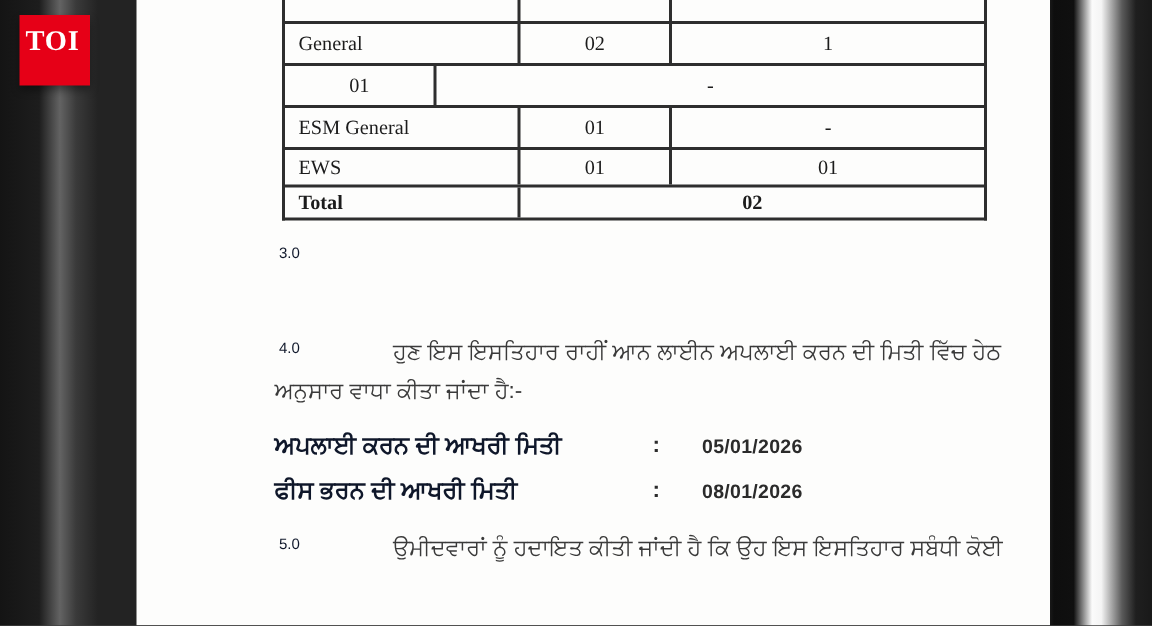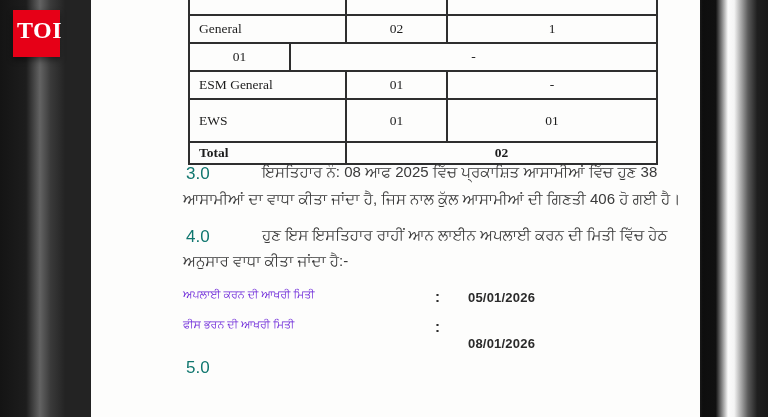--- a/index.html
+++ b/index.html
@@ -14,42 +14,42 @@
   }
   
   .doc{
     position:absolute;left:91px;top:0;width:609px;height:417px;
     background:#fdfdfc;color:#222;
   }
   
   .logo{
     position:absolute;left:13px;top:10px;width:47px;height:47px;
     background:#e60017;color:#fff;
-    font-family:"Liberation Serif",serif;font-weight:bold;font-size:24px;
+    font-family:"Liberation Serif",serif;font-weight:bold;font-size:19px;
     display:flex;align-items:flex-start;justify-content:flex-start;
     padding:0;box-shadow:0 3px 6px rgba(0,0,0,.45);
   }
   .logo span{display:block;margin:7px 0 0 4px;letter-spacing:.5px;}
   
   .vtable{
     position:absolute;left:97px;top:0;width:470px;
     border-left:2px solid #2e2e2e;border-right:2px solid #2e2e2e;border-bottom:2px solid #2e2e2e;
     font-family:"Liberation Serif",serif;font-size:13.5px;color:#1c1c1c;
     box-sizing:border-box;
   }
   .trow{display:flex;border-top:2px solid #2e2e2e;box-sizing:border-box;}
   .trow.partial{border-top:none;height:14px;}
   .trow .c1{width:157px;padding:0 16px 0 9px;display:flex;align-items:center;box-sizing:border-box;border-right:2px solid #2e2e2e;}
   .trow .c2{width:101px;display:flex;align-items:center;justify-content:center;box-sizing:border-box;border-right:2px solid #2e2e2e;}
   .trow .c3{flex:1;display:flex;align-items:center;justify-content:center;}
   .trow.bold{font-weight:bold;}
   
   .pline{position:absolute;font-size:15px;color:#3a3a3a;white-space:nowrap;}
-  .pnum{position:absolute;font-size:17px;color:#0f766e;}
-  .dline{position:absolute;font-size:11px;font-weight:normal;color:#6d28d9;white-space:nowrap;}
+  .pnum{position:absolute;font-size:10px;color:#0f172a;}
+  .dline{position:absolute;font-size:16px;font-weight:bold;color:#0f172a;white-space:nowrap;}
   .dsep{position:absolute;font-size:15px;font-weight:bold;color:#2b2b2b;}
   .dval{position:absolute;font-size:13px;font-weight:bold;color:#2b2b2b;letter-spacing:.2px;}
 </style>
 </head>
 <body>
 
 <div class="stage">
 
   <div class="logo">
     <span>TOI</span>
@@ -70,43 +70,42 @@
       </div>
       <div class="trow" style="height:28px">
         <div class="c2">01</div>
         <div class="c3">-</div>
       </div>
       <div class="trow" style="height:28px">
         <div class="c1">ESM General</div>
         <div class="c2">01</div>
         <div class="c3">-</div>
       </div>
-      <div class="trow" style="height:43px">
+      <div class="trow" style="height:25px">
         <div class="c1">EWS</div>
         <div class="c2">01</div>
         <div class="c3">01</div>
       </div>
       <div class="trow bold" style="height:22px">
         <div class="c1">Total</div>
         <div class="c3">02</div>
       </div>
     </div>
 
     <div class="pnum" style="left:95px;top:164px">3.0</div>
-    <div class="pline" style="left:171px;top:163px">ਇਸਤਿਹਾਰ ਨੰ: 08 ਆਫ 2025 ਵਿੱਚ ਪ੍ਰਕਾਸ਼ਿਤ ਆਸਾਮੀਆਂ ਵਿੱਚ ਹੁਣ 38</div>
-    <div class="pline" style="left:92px;top:190px">ਆਸਾਮੀਆਂ ਦਾ ਵਾਧਾ ਕੀਤਾ ਜਾਂਦਾ ਹੈ, ਜਿਸ ਨਾਲ ਕੁੱਲ ਆਸਾਮੀਆਂ ਦੀ ਗਿਣਤੀ 406 ਹੋ ਗਈ ਹੈ।</div>
 
     <div class="pnum" style="left:95px;top:227px">4.0</div>
     <div class="pline" style="left:92px;top:252px">ਅਨੁਸਾਰ ਵਾਧਾ ਕੀਤਾ ਜਾਂਦਾ ਹੈ:-</div>
     <div class="pline" style="left:171px;top:226px">ਹੁਣ ਇਸ ਇਸਤਿਹਾਰ ਰਾਹੀਂ ਆਨ ਲਾਈਨ ਅਪਲਾਈ ਕਰਨ ਦੀ ਮਿਤੀ ਵਿੱਚ ਹੇਠ</div>
 
     <div class="dline" style="left:92px;top:288px">ਅਪਲਾਈ ਕਰਨ ਦੀ ਆਖਰੀ ਮਿਤੀ</div>
     <div class="dsep" style="left:344px;top:288px">:</div>
     <div class="dval" style="left:377px;top:290px">05/01/2026</div>
 
     <div class="dline" style="left:92px;top:318px">ਫੀਸ ਭਰਨ ਦੀ ਆਖਰੀ ਮਿਤੀ</div>
     <div class="dsep" style="left:344px;top:318px">:</div>
-    <div class="dval" style="left:377px;top:336px">08/01/2026</div>
+    <div class="dval" style="left:377px;top:320px">08/01/2026</div>
 
     <div class="pnum" style="left:95px;top:358px">5.0</div>
+    <div class="pline" style="left:171px;top:357px">ਉਮੀਦਵਾਰਾਂ ਨੂੰ ਹਦਾਇਤ ਕੀਤੀ ਜਾਂਦੀ ਹੈ ਕਿ ਉਹ ਇਸ ਇਸਤਿਹਾਰ ਸਬੰਧੀ ਕੋਈ</div>
 
   </div>
 </div>
 
 </body></html>

